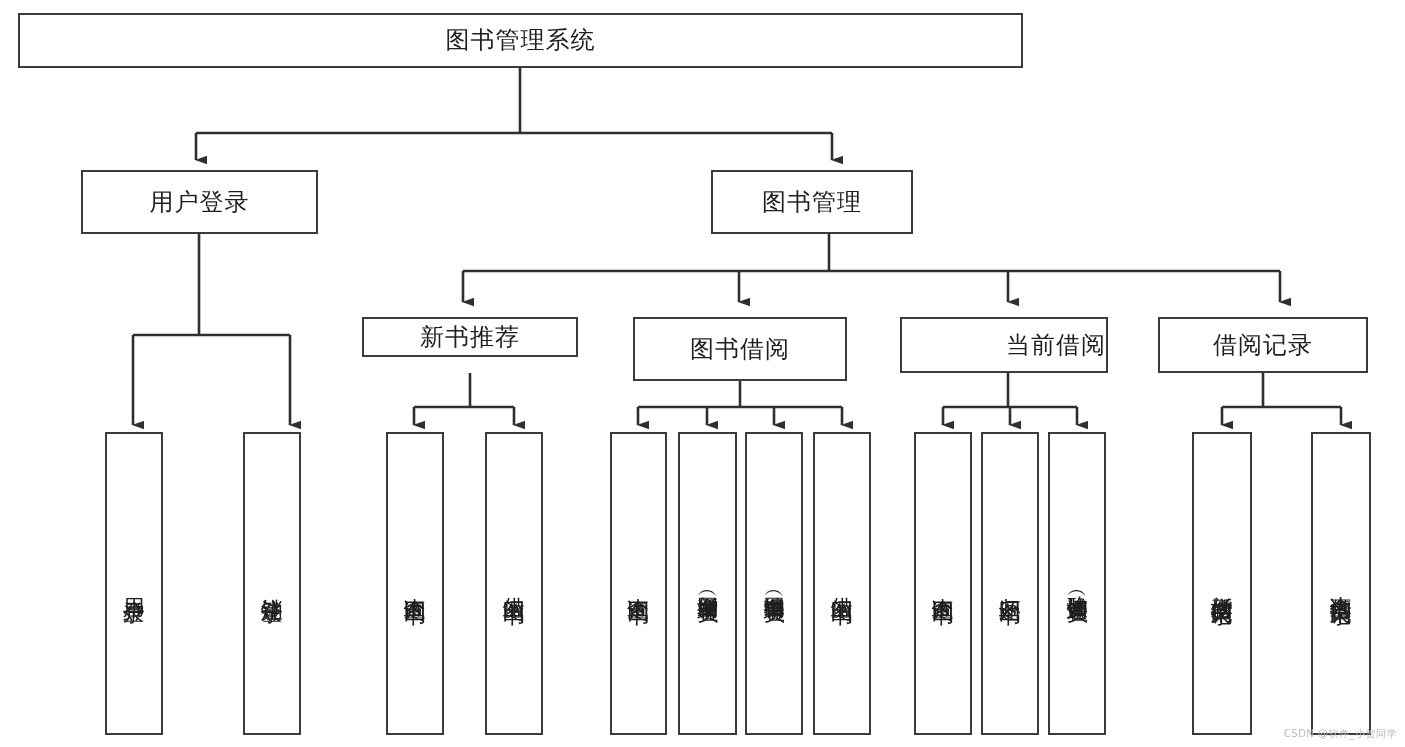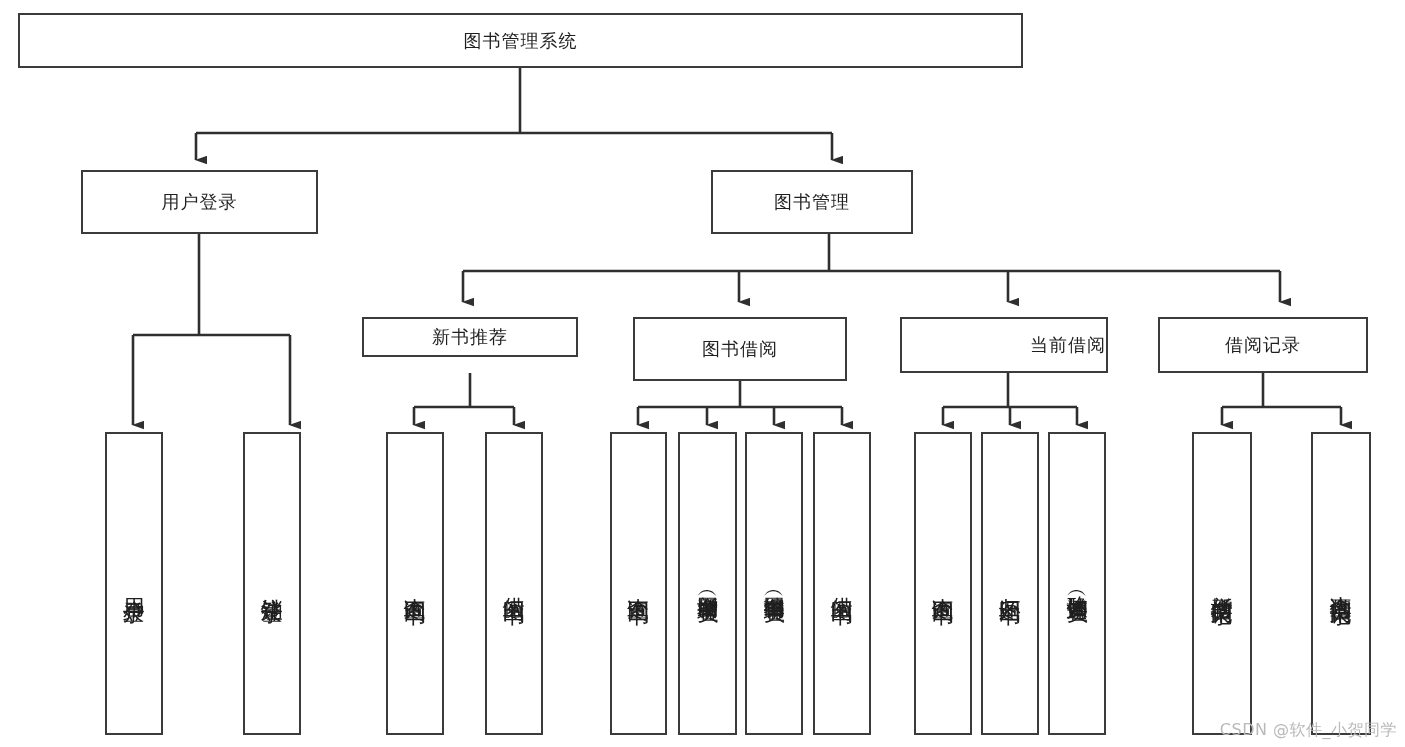--- a/index.html
+++ b/index.html
@@ -3,28 +3,28 @@
 <meta charset="utf-8">
 <style>
   html,body{margin:0;padding:0;background:#ffffff;}
   body{width:1405px;height:747px;overflow:hidden;
        font-family:"DejaVu Sans","Liberation Sans",sans-serif;color:#1a1a1a;}
   #canvas{position:relative;width:1405px;height:747px;}
   svg.edges{position:absolute;left:0;top:0;width:1405px;height:747px;}
   .node{position:absolute;box-sizing:border-box;background:#ffffff;
         border:2.5px solid #3b3b3b;display:flex;align-items:center;
         justify-content:center;}
-  .node .lbl{font-size:18px;line-height:1.1;letter-spacing:1px;
+  .node .lbl{font-size:24px;line-height:1.1;letter-spacing:1px;
              white-space:nowrap;color:#1f1f1f;}
   .node.leaf{align-items:center;justify-content:center;}
   .node.leaf .lbl{writing-mode:vertical-rl;text-orientation:upright;
                   font-size:22px;line-height:1.25;letter-spacing:2px;
                   white-space:nowrap;}
   .node.leaf.tall .lbl{font-size:21px;letter-spacing:1px;}
-  #watermark{position:absolute;right:8px;bottom:6px;font-size:16px;
+  #watermark{position:absolute;right:8px;bottom:6px;font-size:10px;
              color:#b9b9b9;white-space:nowrap;letter-spacing:0.5px;}
 </style>
 </head>
 <body>
 
 <div id="canvas">
 
   <svg class="edges" viewBox="0 0 1405 747" xmlns="http://www.w3.org/2000/svg">
     <defs>
       <marker id="arr" markerWidth="10" markerHeight="12" refX="4.2" refY="11" orient="auto" markerUnits="userSpaceOnUse">

